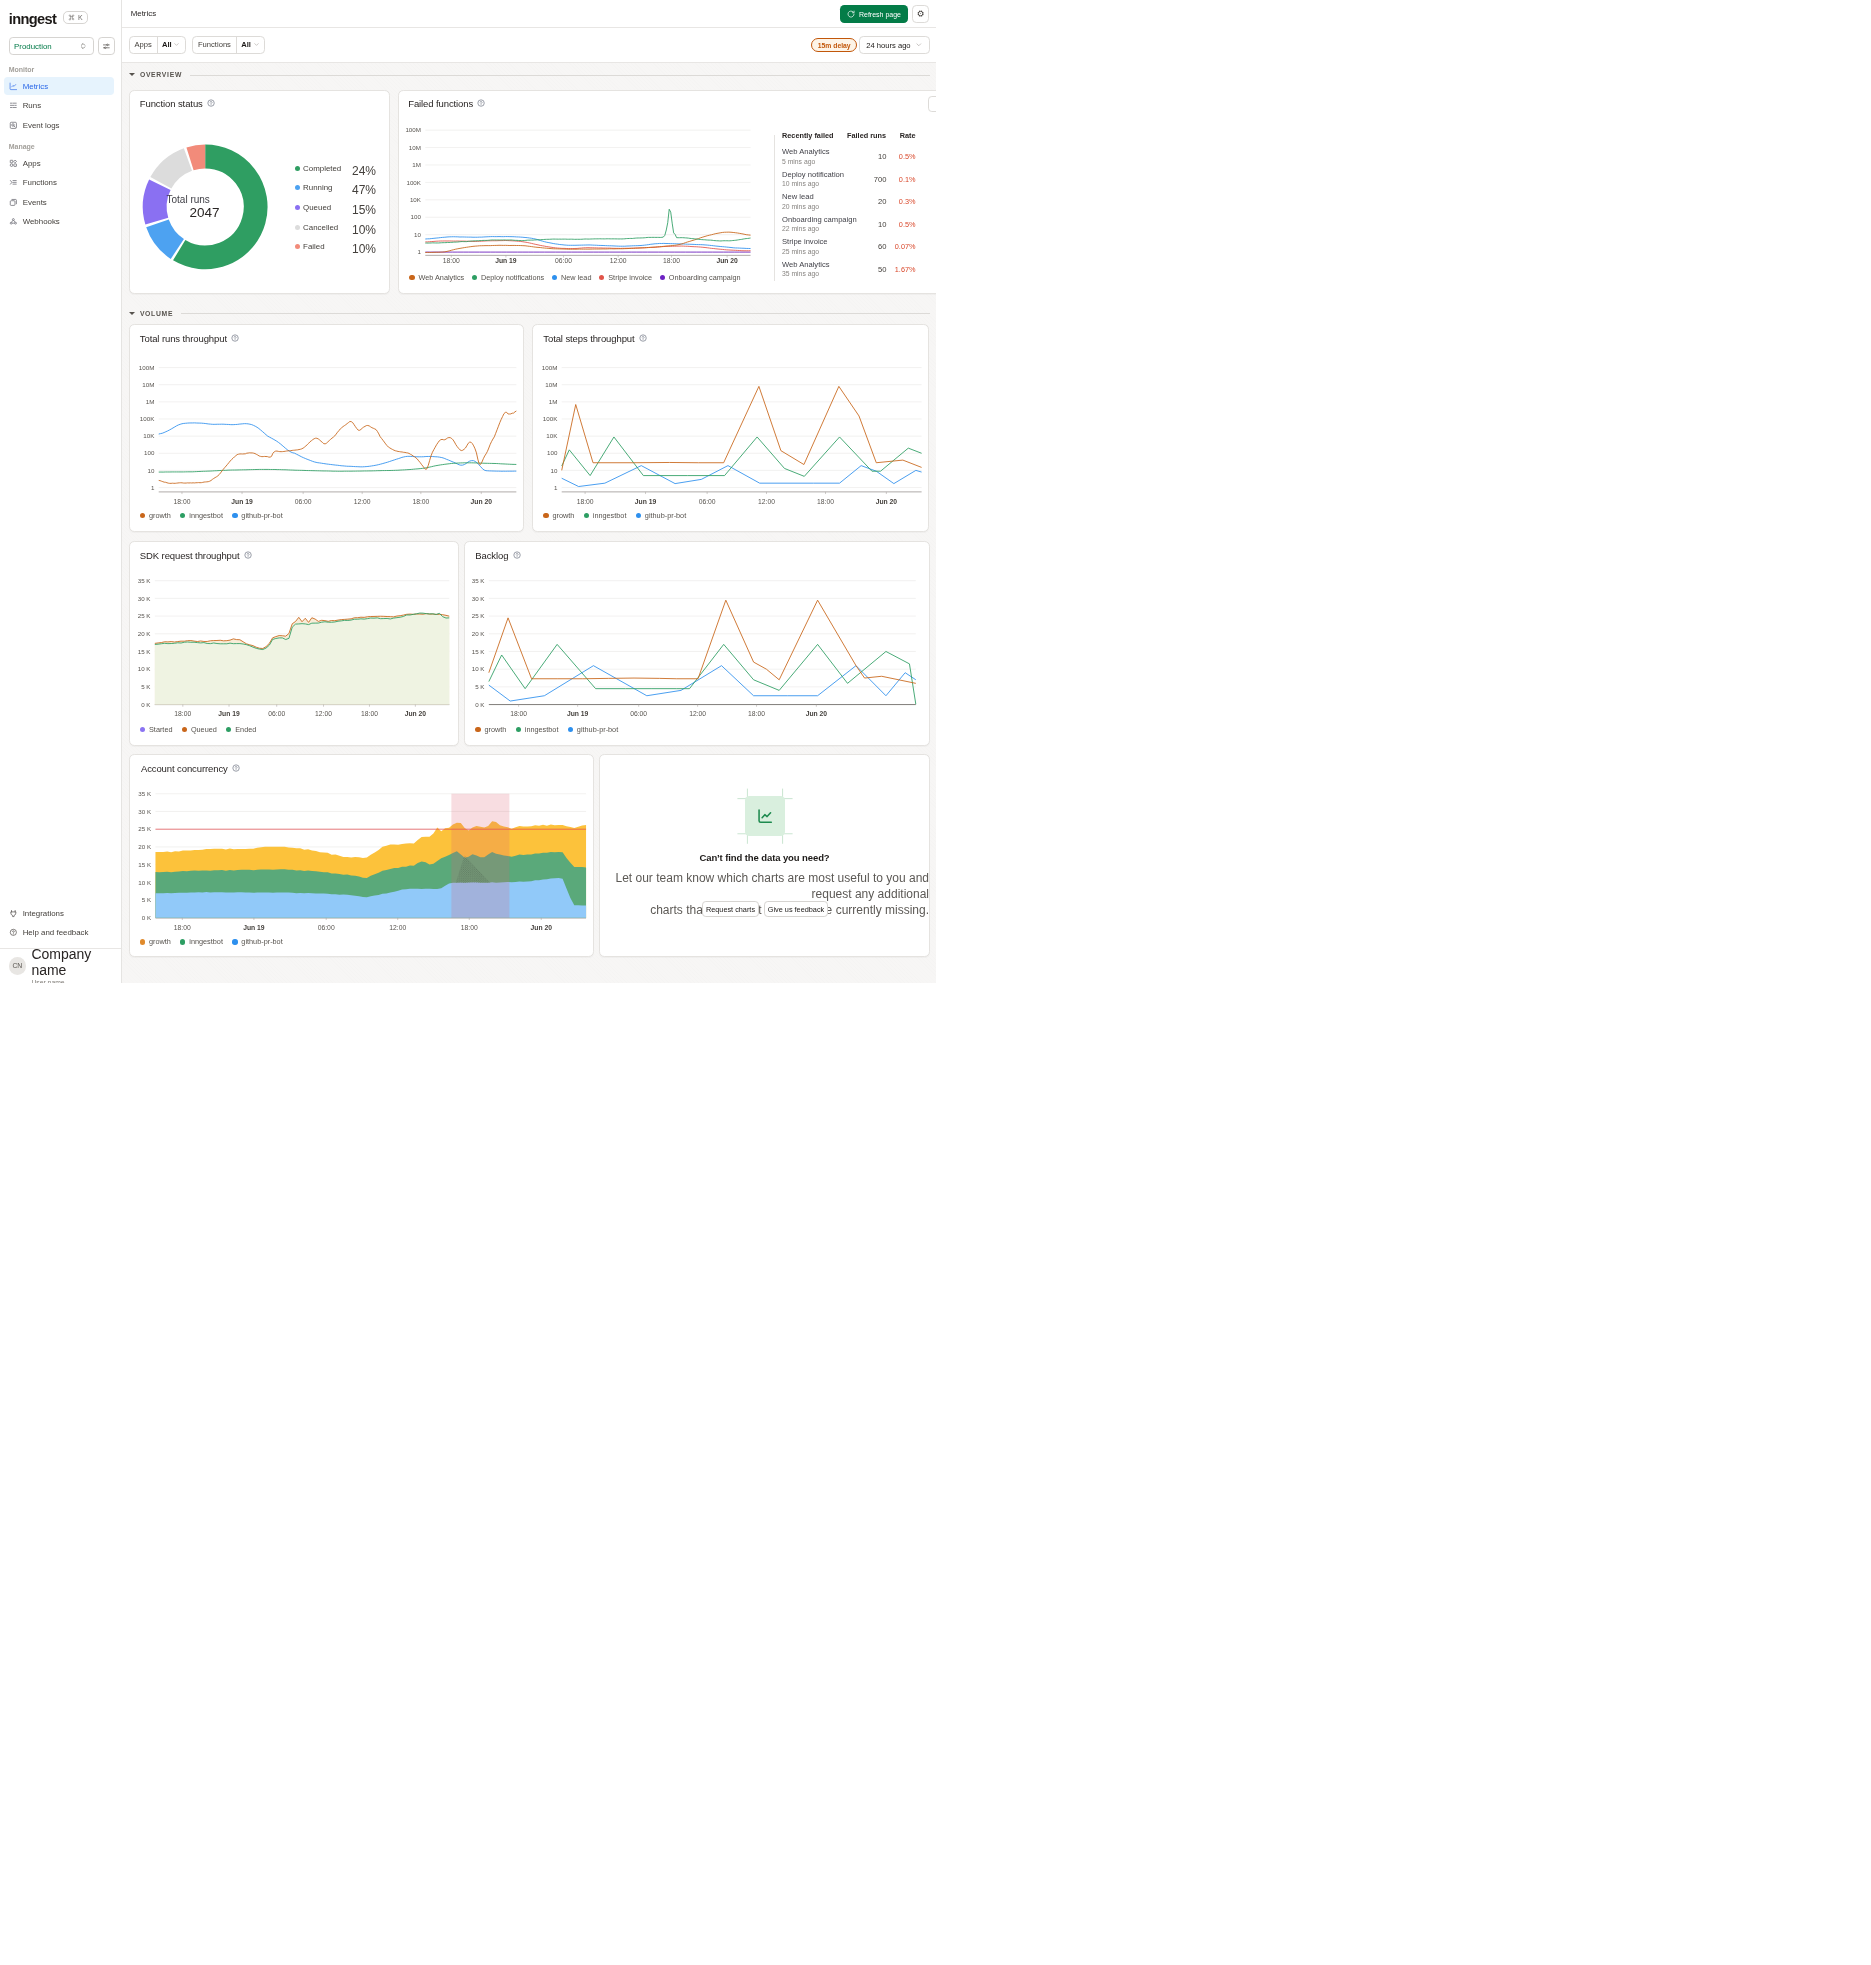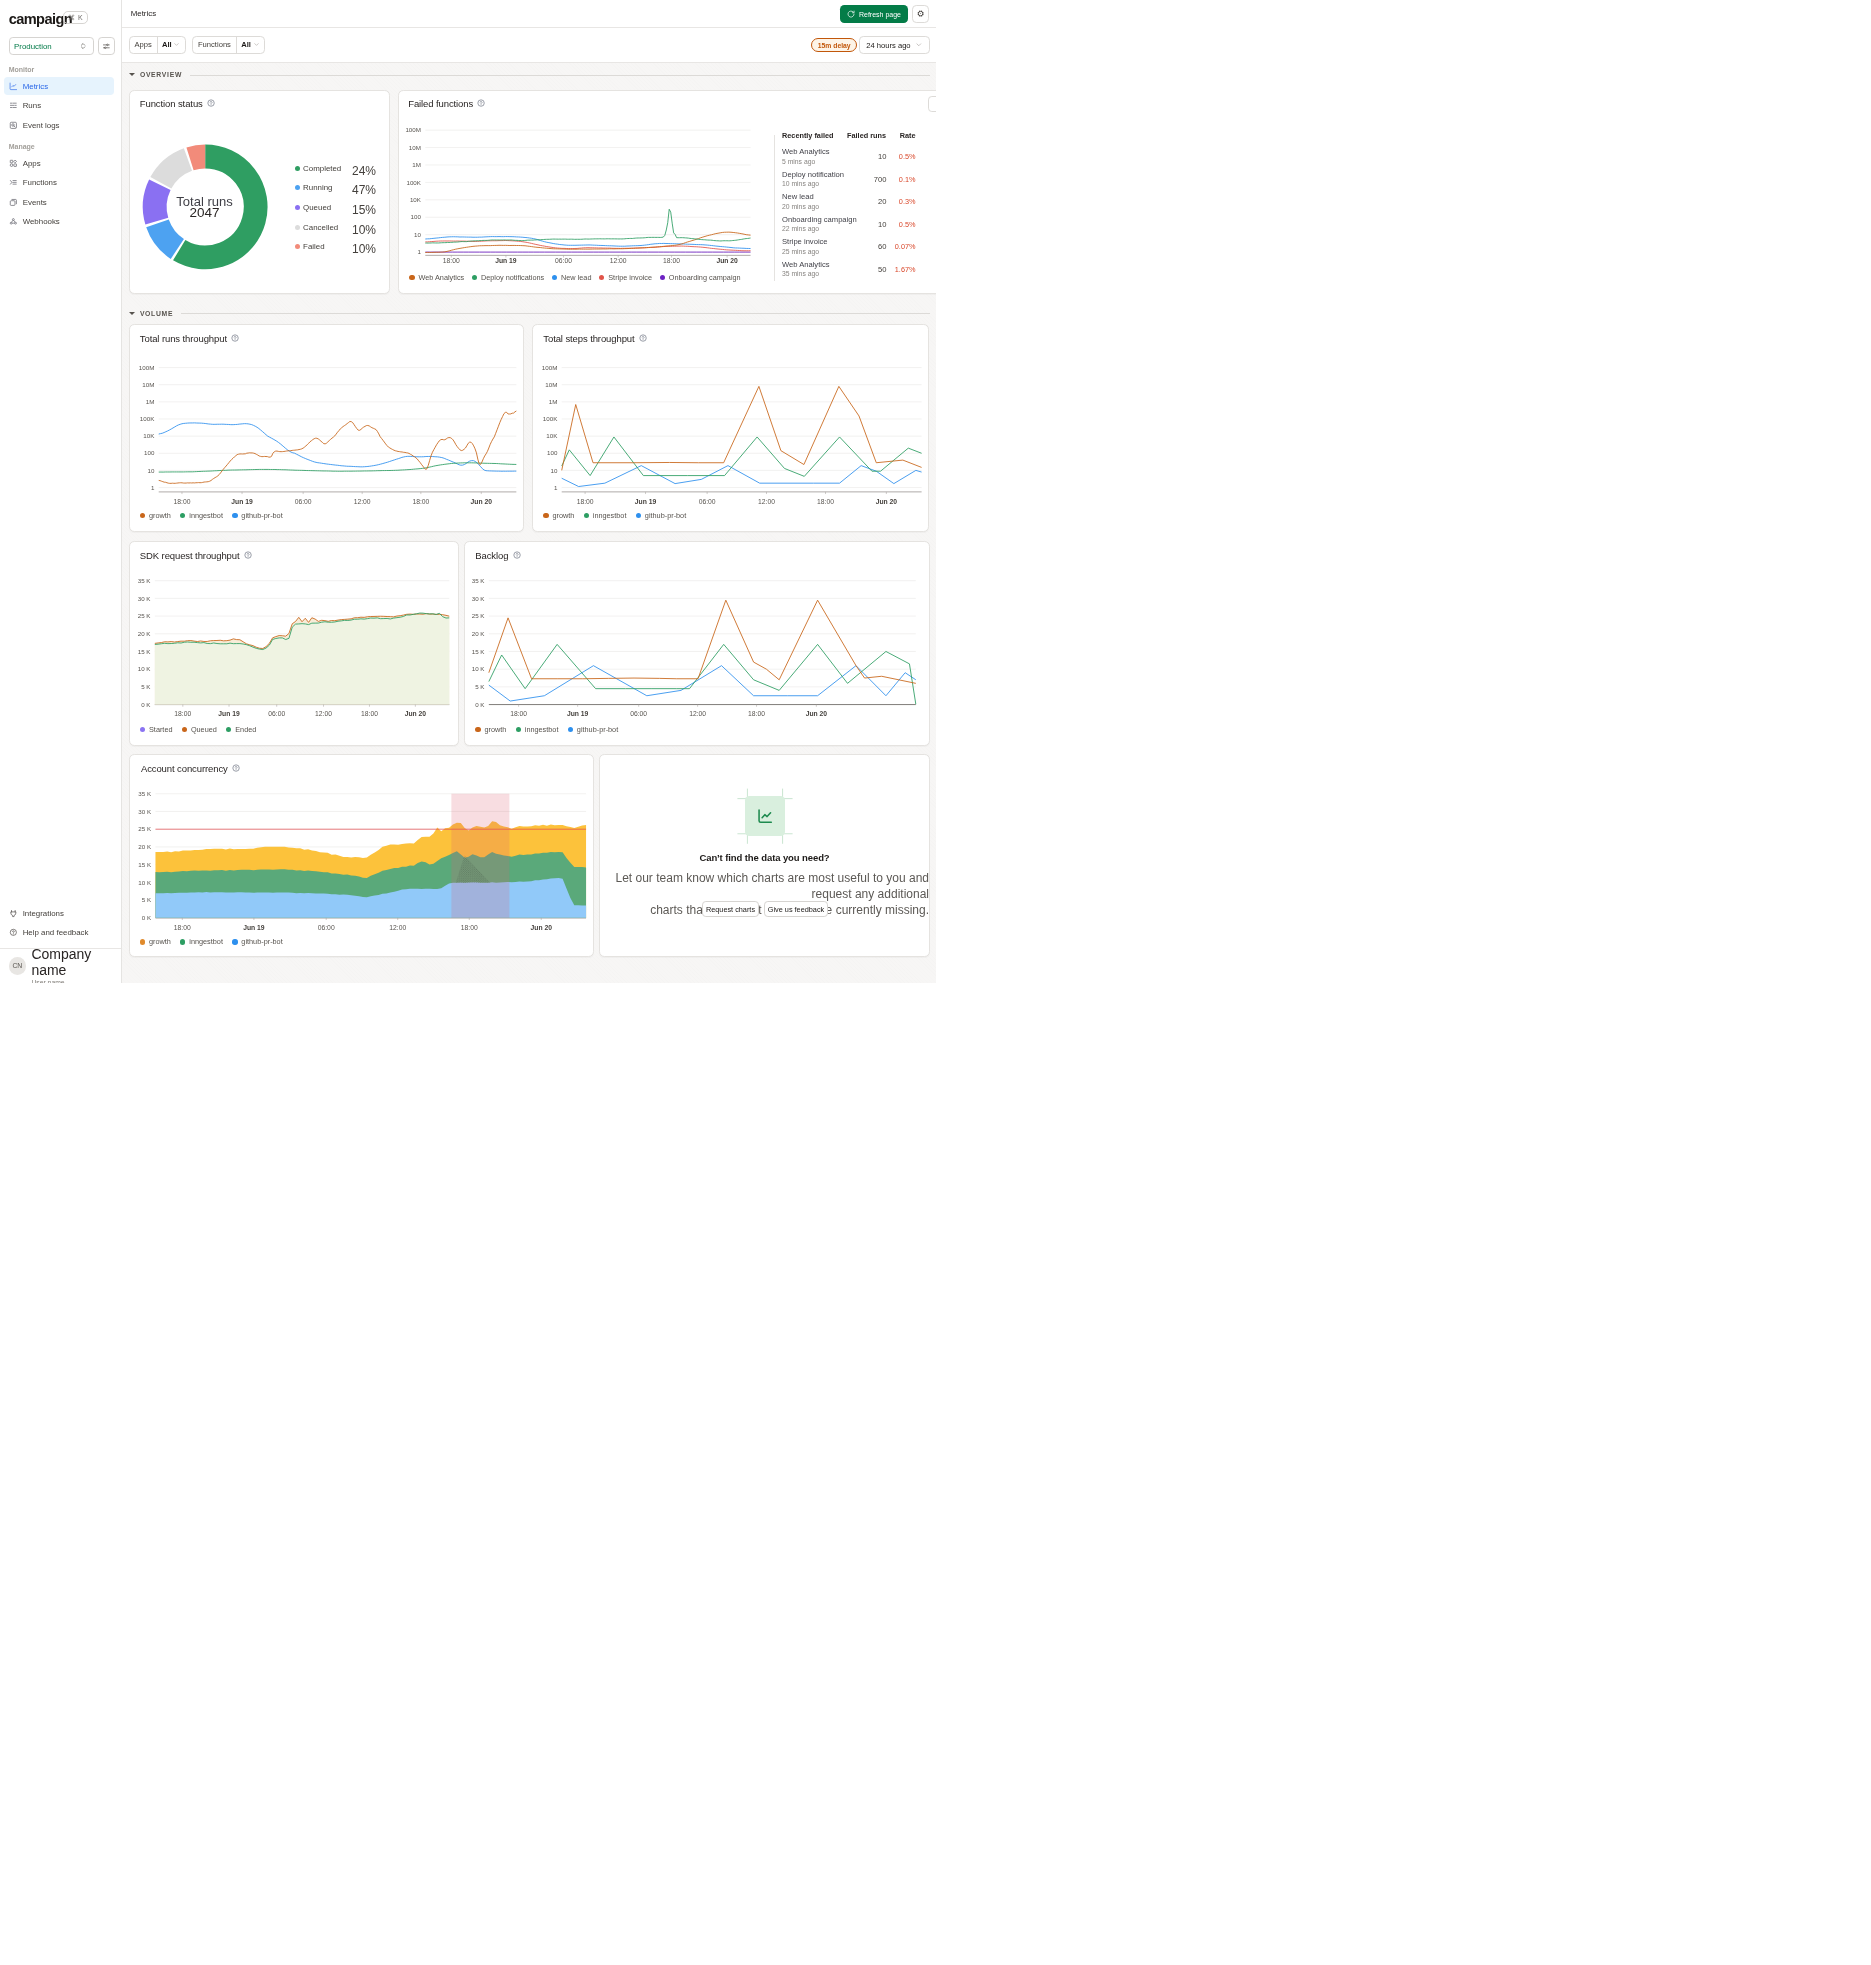--- a/index.html
+++ b/index.html
@@ -50,21 +50,21 @@
 .rf-time{position:absolute;font-size:6.8px;color:#878480;white-space:nowrap}
 .rf-val{position:absolute;font-size:7.6px;color:#44403c;text-align:right}
 .rf-rate{position:absolute;font-size:7.3px;color:#d9482b;text-align:right}
 .fb-icon{position:absolute;width:40px;height:40px;background:#d9efde;border-radius:4.3px;display:flex;align-items:center;justify-content:center}
 .fb-h{position:absolute;width:100%;text-align:center;font-size:9.5px;font-weight:700;color:#1c1917;letter-spacing:-0.1px}
 .fb-p{position:absolute;width:100%;text-align:right;font-size:12px;color:#5c5955;line-height:16px}
 .fb-btn{position:absolute;height:16.2px;border:0.5px solid #d6d4d1;border-radius:3.8px;background:#fff;font-size:7.3px;color:#1c1917;display:flex;align-items:center;justify-content:center}
 </style></head><body>
 <div class="app">
     <div class="sidebar">
-      <div class="logo">campaign</div>
+      <div class="logo">inngest</div>
       <div class="cmdk"><svg width="7" height="7" viewBox="0 0 24 24" fill="none">
           <path d="M9 9V5.5a2.5 2.5 0 1 0-2.5 2.5H9zm0 0v6m0-6h6m-6 6V18.5A2.5 2.5 0 1 1 6.5 16H9zm6-6V5.5A2.5 2.5 0 1 1 17.5 8H15zm0 0v6m0 0h2.5a2.5 2.5 0 1 1-2.5 2.5V15z" stroke="#6d6a66" stroke-width="1.8"></path>
         </svg>K</div>
       <div class="envsel">
         <span>Production</span>
         <svg width="8.1" height="8.1" viewBox="0 0 24 24" fill="none" style="flex:none">
           <path d="M7 9.5L12 4.5l5 5M7 14.5l5 5 5-5" stroke="#57534e" stroke-width="2" stroke-linecap="round" stroke-linejoin="round"></path>
         </svg>
       </div>
       <div class="fbtn">
@@ -174,21 +174,21 @@
               <path d="M9.4 9.4a2.6 2.6 0 1 1 3.7 2.9c-.8.4-1.1 1-1.1 1.9" stroke="#6b7280" stroke-width="2" stroke-linecap="round"></path>
               <circle cx="12" cy="17" r="1.2" fill="#6b7280"></circle>
             </svg></div>
           <svg width="152" height="179" style="position:absolute;left:0;top:15px" viewBox="0 0 280 330">
             <path d="M138.50,93.00 A93.0,93.0 0 1 1 90.60,265.72" fill="none" stroke="#2f9e62" stroke-width="44.0"></path>
             <path d="M87.17,263.55 A93.0,93.0 0 0 1 50.57,216.28" fill="none" stroke="#4da2f1" stroke-width="44.0"></path>
             <path d="M49.33,212.41 A93.0,93.0 0 0 1 54.91,145.23" fill="none" stroke="#8a70f2" stroke-width="44.0"></path>
             <path d="M56.77,141.62 A93.0,93.0 0 0 1 106.69,98.61" fill="none" stroke="#dcdcdc" stroke-width="44.0"></path>
             <path d="M110.53,97.30 A93.0,93.0 0 0 1 138.50,93.00" fill="none" stroke="#f28b7a" stroke-width="44.0"></path>
           </svg>
-          <div style="position:absolute;left:37px;top:103px;width:76px;text-align:center;font-size:13px;color:#3f3f46">Total runs</div>
+          <div style="position:absolute;left:37px;top:103px;width:76px;font-size:10px;color:#3f3f46">Total runs</div>
           <div style="position:absolute;left:37px;top:114px;width:76px;text-align:center;font-size:13.5px;font-weight:500;color:#292524">2047</div>
           <div class="dlegrow" style="left:165px;top:73px"><span class="ldot" style="background:#2f9e62;margin-right:3.2px"></span>Completed</div>
           <div class="dleg-pct" style="left:214px;top:73px;width:32.5px">24%</div>
           <div class="dlegrow" style="left:165px;top:92px"><span class="ldot" style="background:#4da2f1;margin-right:3.2px"></span>Running</div>
           <div class="dleg-pct" style="left:214px;top:92px;width:32.5px">47%</div>
           <div class="dlegrow" style="left:165px;top:112px"><span class="ldot" style="background:#8a70f2;margin-right:3.2px"></span>Queued</div>
           <div class="dleg-pct" style="left:214px;top:112px;width:32.5px">15%</div>
           <div class="dlegrow" style="left:165px;top:132px"><span class="ldot" style="background:#dcdcdc;margin-right:3.2px"></span>Cancelled</div>
           <div class="dleg-pct" style="left:214px;top:132px;width:32.5px">10%</div>
           <div class="dlegrow" style="left:165px;top:151px"><span class="ldot" style="background:#f28b7a;margin-right:3.2px"></span>Failed</div>

